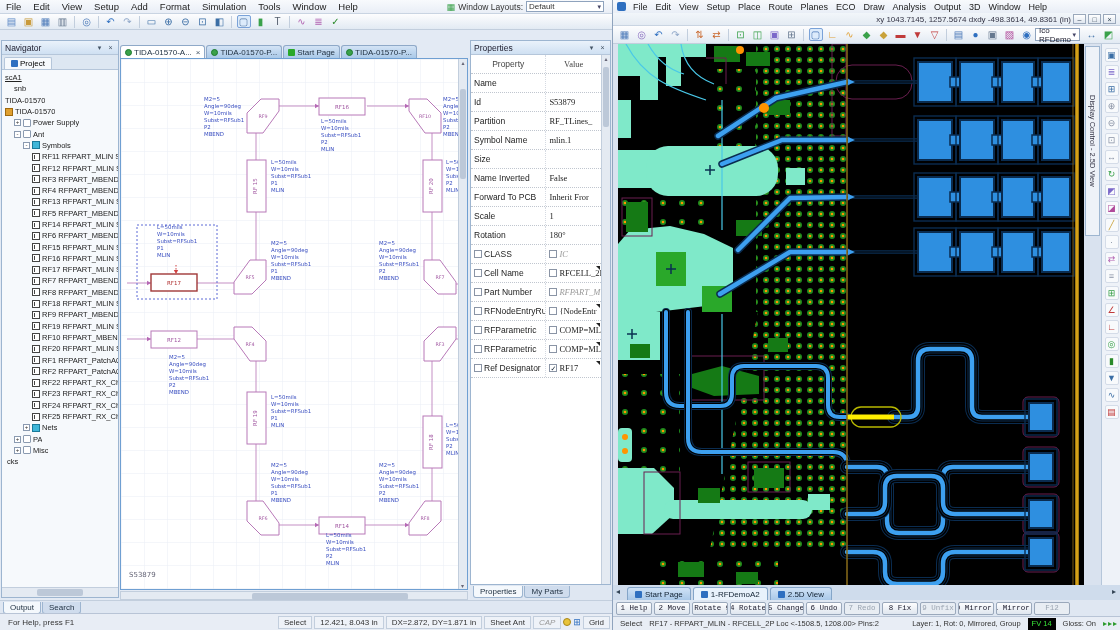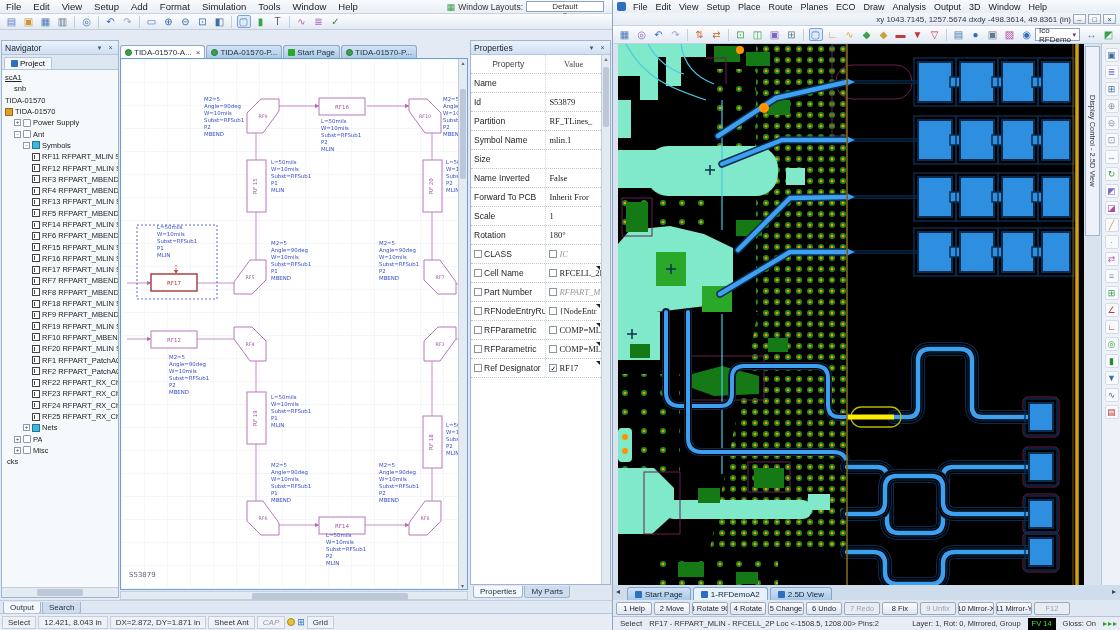--- a/index.html
+++ b/index.html
@@ -15,21 +15,21 @@
   .mi { padding:0 6px; cursor:default; }
   .mi-sm { padding:0 4px; font-size:9px; }
   .toolbar { position:absolute; left:0; right:0; display:flex; align-items:center; background:linear-gradient(#fdfdfe,#e2eaf3); border-bottom:1px solid #c2cedd; padding:0 3px; }
   .tb-left { top:14px; height:16px; }
   .tb-right { top:26px; height:18px; }
   .tbi { width:14px; height:13px; margin:0 1.5px; display:inline-flex; align-items:center; justify-content:center; font-size:10px; line-height:1; border:1px solid transparent; border-radius:2px; }
   .tbi.act { border-color:#7aa2d8; background:#dcebfb; }
   .tbsep { width:1px; height:12px; background:#c2cedd; margin:0 3px; }
   .wl { margin-left:auto; display:flex; align-items:center; gap:3px; padding-right:8px; font-size:8.5px; color:#333; }
   .wl-icon { color:#3aa14a; font-size:9px; }
-  .wl-select { display:inline-flex; align-items:center; justify-content:space-between; width:78px; height:11px; background:#fff; border:1px solid #8fa3bd; font-size:8px; padding:0 2px;flex-direction:column; }
+  .wl-select { display:inline-flex; align-items:center; justify-content:space-between; width:78px; height:11px; background:#fff; border:1px solid #8fa3bd; font-size:8px; padding:0 2px; }
   .wl-select i { font-style:normal; color:#446; font-size:7px; }
 
   
   .navigator { position:absolute; left:1px; top:40px; width:118px; height:558px; background:#f6f9fc; border:1px solid #9db5d0; }
   .panel-head { height:14px; display:flex; align-items:center; background:linear-gradient(#eaf2fb,#cfe0f2); border-bottom:1px solid #b5c6da; font-size:8.5px; color:#223; padding:0 3px; }
   .ph-btns { margin-left:auto; display:flex; gap:2px; }
   .ph-btn { font-size:7px; color:#456; width:9px; text-align:center; }
   .nav-tab-row { height:15px; background:#dde7f2; border-bottom:1px solid #b5c6da; display:flex; align-items:flex-end; padding-left:2px; }
   .nav-tab { display:inline-flex; align-items:center; gap:2px; background:#f6f9fc; border:1px solid #b5c6da; border-bottom:none; font-size:8px; padding:1px 6px; border-radius:2px 2px 0 0; }
   .nav-tab-icon { width:7px; height:7px; background:#2e6fc0; display:inline-block; border-radius:1px; }
@@ -99,21 +99,21 @@
   .combo i { font-style:normal; font-size:7px; color:#446; }
   .pcb-wrap { position:absolute; left:5px; top:44px; width:466px; height:541px; background:#000; }
   .dc-tab { position:absolute; left:472px; top:46px; width:15px; height:190px; background:#eef2f8; border:1px solid #9db5d0; writing-mode:vertical-rl; font-size:7.5px; color:#334; display:flex; align-items:center; justify-content:center; }
   .side-icons { position:absolute; left:488px; top:44px; width:20px; height:541px; background:#eef2f8; border-left:1px solid #b5c6da; display:flex; flex-direction:column; align-items:center; padding-top:2px; }
   .rsi { width:14px; height:14px; margin:1.5px 0; display:flex; align-items:center; justify-content:center; font-size:9px; border:1px solid #d4dce8; border-radius:2px; background:#f8fafc; }
   .rtabs { position:absolute; left:0; top:585px; right:0; height:15px; background:#cfdcec; display:flex; align-items:flex-end; padding-left:14px; gap:2px; }
   .rtab { display:inline-flex; align-items:center; gap:3px; height:13px; padding:0 7px; font-size:8px; color:#123; background:linear-gradient(#cfe2f6,#a9c8e8); border:1px solid #84a5c8; border-bottom:none; border-radius:3px 3px 0 0; }
   .rtab.act { background:#e8f2fc; }
   .rtico { width:7px; height:7px; background:#2e6fc0; border-radius:1px; }
   .rtab-arrow { position:absolute; top:2px; font-size:8px; color:#345; }
-  .fnkeys { position:absolute; left:0; top:600px; right:0; height:16px; background:#dfe7f2; display:flex; align-items:center; padding-left:3px; gap:2px; }
+  .fnkeys { position:absolute; left:0; top:600px; right:0; height:16px; background:#dfe7f2; display:flex; align-items:center; padding-left:3px; gap:2px;font-family:Liberation Mono, monospace; }
   .fk { width:36px; height:13px; display:inline-flex; align-items:center; justify-content:center; font-size:7.5px; color:#223; background:linear-gradient(#fdfdfe,#dfe6ef); border:1px solid #9aa8bb; border-radius:2px; white-space:nowrap; overflow:hidden; }
   .fk.dis { color:#99a3b0; background:#e8edf3; }
   svg text { font-family:"DejaVu Sans", sans-serif; }
 </style>
 </head>
 <body>
 
 <div class="screen">
 
   <div class="app app-left">
@@ -691,20 +691,21 @@
     <div class="props-tabs" id="propsTabs">
         <span class="btab act">Properties</span>
         <span class="btab">My Parts</span>
       </div>
     <div class="output-strip" id="outputTabs">
         <span class="btab act">Output</span>
         <span class="btab">Search</span>
       </div>
 
     <div class="statusbar">
+      <span class="sbhelp sbseg" style="border-color:transparent;background:transparent">For Help, press F1</span>
       <span class="sbseg">Select</span>
       <span class="sbseg">12.421, 8.043 in</span>
       <span class="sbseg">DX=2.872, DY=1.871 in</span>
       <span class="sbseg">Sheet Ant</span>
       <span class="sbseg dim">CAP</span>
       <span class="sbdot"></span>
       <span class="sbgrid">⊞</span>
       <span class="sbseg">Grid</span>
     </div>
   </div>

